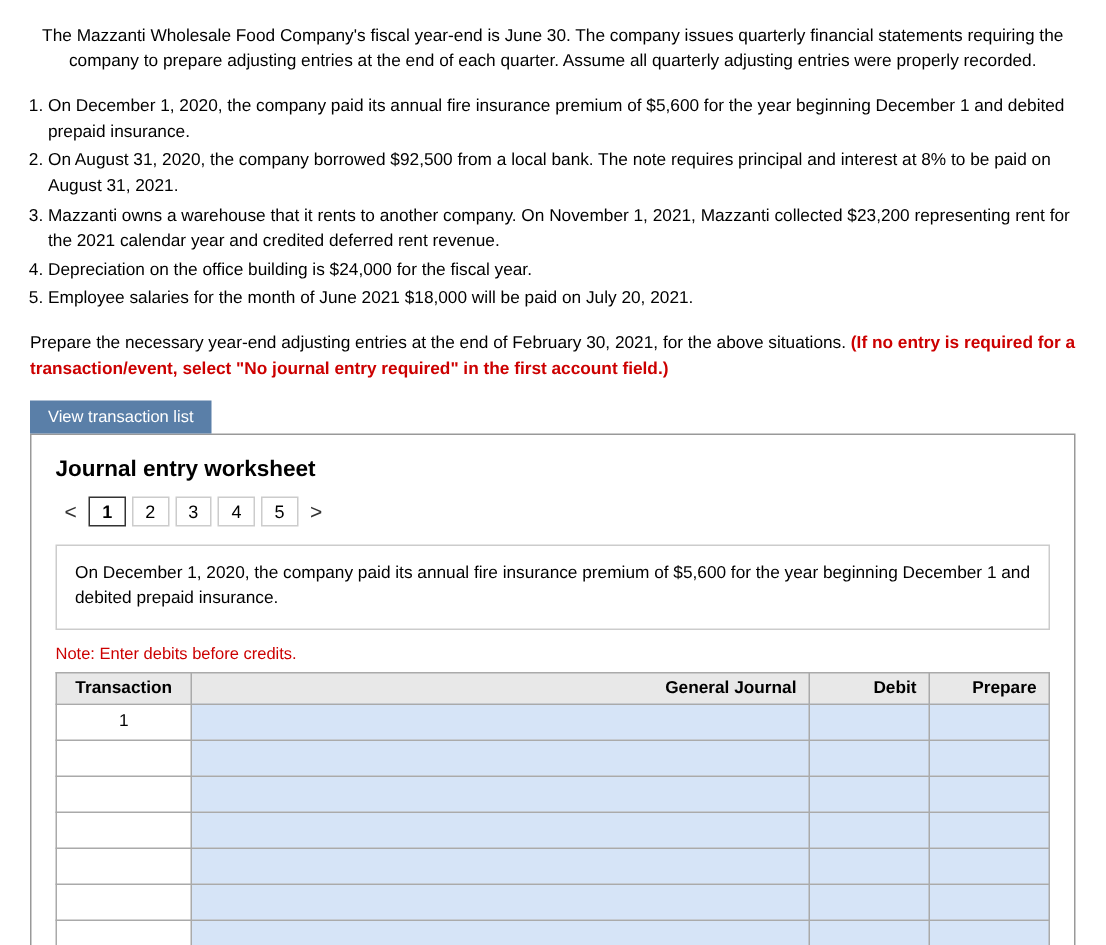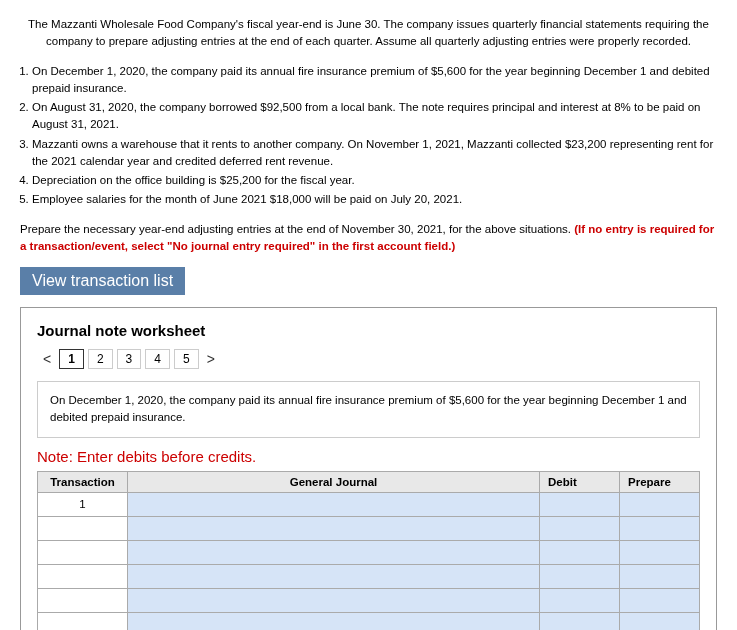--- a/index.html
+++ b/index.html
@@ -34,23 +34,22 @@
     }
     .bold-red {
       color: #cc0000;
       font-weight: bold;
     }
     .view-transaction-btn {
       background-color: #5a7fa8;
       color: #fff;
       border: none;
       padding: 5px 12px;
-      font-size: 16px;
+      font-size: 11px;
       cursor: pointer;
-      margin-bottom: 12px;
     }
     .worksheet-container {
       border: 1px solid #999;
       padding: 14px 16px;
       background: #fff;
     }
     .worksheet-title {
       font-size: 15px;
       font-weight: bold;
       margin-bottom: 10px;
@@ -85,45 +84,45 @@
     .scenario-box {
       border: 1px solid #ccc;
       padding: 10px 12px;
       font-size: 11.5px;
       line-height: 1.5;
       margin-bottom: 10px;
       background: #fff;
     }
     .note-text {
       color: #cc0000;
-      font-size: 15px;
+      font-size: 11px;
       margin-bottom: 6px;
     }
     .journal-table {
       width: 100%;
       border-collapse: collapse;
       margin-bottom: 14px;
     }
     .journal-table th {
       background-color: #e8e8e8;
       border: 1px solid #aaa;
       padding: 4px 8px;
       font-size: 11.5px;
       text-align: center;
     }
     .journal-table th.transaction-col {
       width: 90px;
     }
     .journal-table th.general-journal-col {
-      text-align: center;
+      text-align: right;
     }
     .journal-table th.debit-col,
     .journal-table th.credit-col {
       width: 80px;
-      text-align: left;
+      text-align: right;
     }
     .journal-table td {
       border: 1px solid #aaa;
       height: 24px;
     }
     .journal-table td.transaction-cell {
       text-align: center;
       font-size: 11.5px;
       vertical-align: middle;
       background: #fff;
@@ -148,37 +147,37 @@
 
 
 
 <p class="intro-text">The Mazzanti Wholesale Food Company's fiscal year-end is June 30. The company issues quarterly financial statements requiring the company to prepare adjusting entries at the end of each quarter. Assume all quarterly adjusting entries were properly recorded.</p>
 
 
 <ol class="numbered-list">
   <li>On December 1, 2020, the company paid its annual fire insurance premium of $5,600 for the year beginning December 1 and debited prepaid insurance.</li>
   <li>On August 31, 2020, the company borrowed $92,500 from a local bank. The note requires principal and interest at 8% to be paid on August 31, 2021.</li>
   <li>Mazzanti owns a warehouse that it rents to another company. On November 1, 2021, Mazzanti collected $23,200 representing rent for the 2021 calendar year and credited deferred rent revenue.</li>
-  <li>Depreciation on the office building is $25,200 for the fiscal year.</li>
+  <li>Depreciation on the office building is $24,000 for the fiscal year.</li>
   <li>Employee salaries for the month of June 2021 $18,000 will be paid on July 20, 2021.</li>
 </ol>
 
 
 <p class="instruction-text">
-  <span>Prepare the necessary year-end adjusting entries at the end of November 30, 2021, for the above situations.</span>
+  <span>Prepare the necessary year-end adjusting entries at the end of February 30, 2021, for the above situations.</span>
   <span> </span>
   <span class="bold-red">(If no entry is required for a transaction/event, select "No journal entry required" in the first account field.)</span>
 </p>
 
 
 <button class="view-transaction-btn">View transaction list</button>
 
 
 <div class="worksheet-container">
-  <div class="worksheet-title">Journal note worksheet</div>
+  <div class="worksheet-title">Journal entry worksheet</div>
 
   <div class="pagination">
     <button class="arrow">&lt;</button>
     <button class="page-btn active">1</button>
     <button class="page-btn">2</button>
     <button class="page-btn">3</button>
     <button class="page-btn">4</button>
     <button class="page-btn">5</button>
     <button class="arrow">&gt;</button>
   </div>

